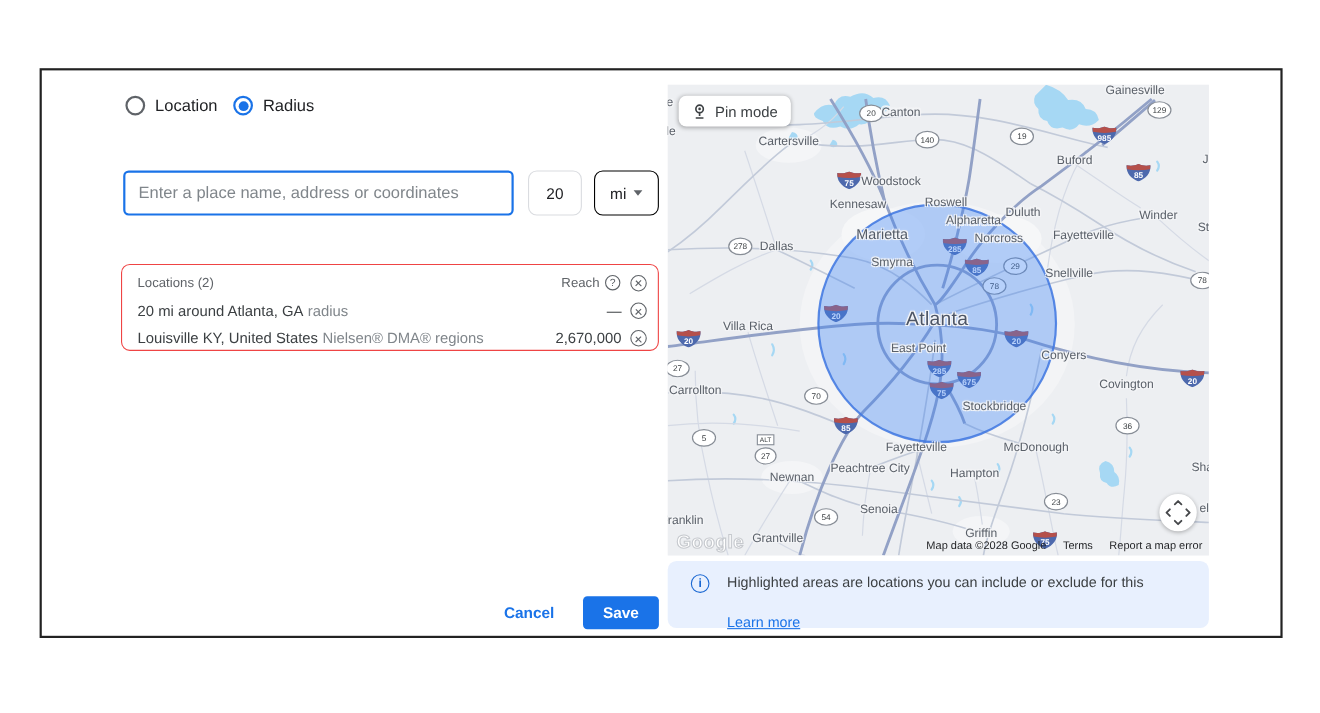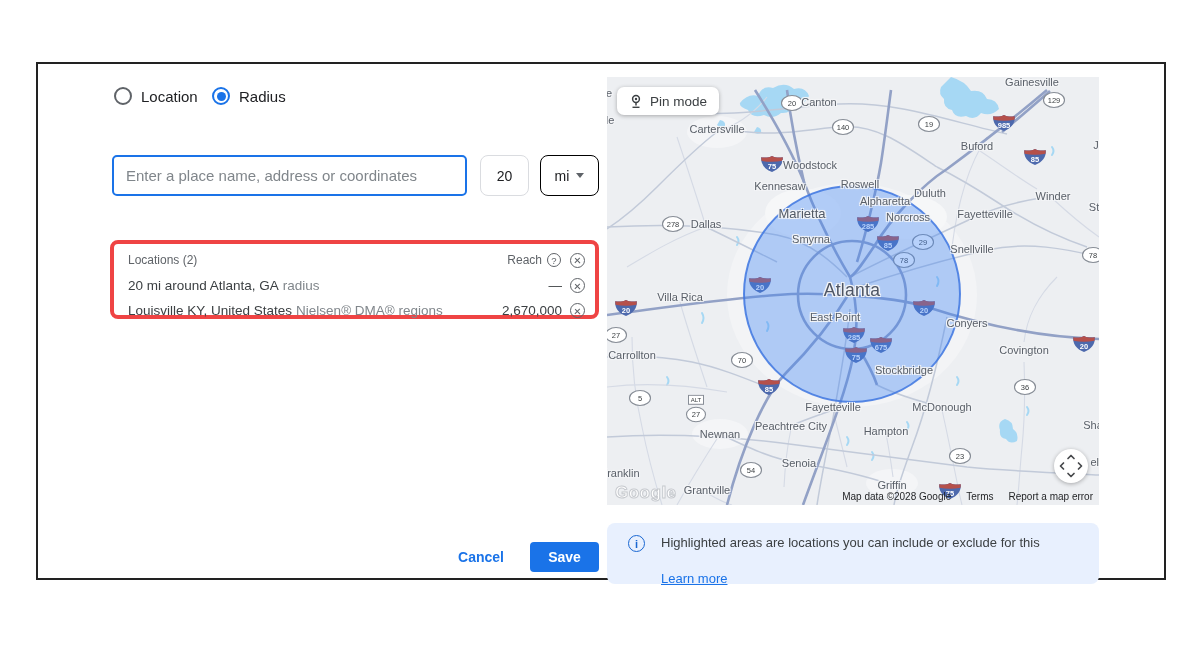--- a/index.html
+++ b/index.html
@@ -14,21 +14,21 @@
   .radio.sel{border-color:#1a73e8;}
   .radio.sel::after{content:"";position:absolute;inset:2.5px;background:#1a73e8;border-radius:50%;}
   .radio-label{font-size:15px;color:#202124;cursor:pointer;text-align:right;}
 
   #place-input{position:absolute;left:74px;top:91px;width:355px;height:41px;border:2px solid #1a73e8;border-radius:5px;padding:0 12px;font-size:15px;color:#202124;font-family:"Liberation Sans",sans-serif;outline:none;}
   #place-input::placeholder{color:#80868b;}
   #radius-box{position:absolute;left:442px;top:91px;width:49px;height:41px;border:1px solid #dadce0;border-radius:8px;display:flex;align-items:center;justify-content:center;font-size:14px;color:#202124;cursor:text;}
   #unit-box{position:absolute;left:502px;top:91px;width:59px;height:41px;border:1px solid #000000;border-radius:8px;display:flex;align-items:center;justify-content:center;gap:7px;font-size:14px;color:#202124;cursor:pointer;}
   .caret{width:0;height:0;border-left:4.5px solid transparent;border-right:4.5px solid transparent;border-top:5px solid #5f6368;}
 
-  #loc-panel{position:absolute;left:72px;top:176px;width:489px;height:79px;border:4px solid #ef4444;border-radius:8px;padding:3px 10px 0 14px;}
+  #loc-panel{position:absolute;left:72px;top:176px;width:489px;height:79px;border:1px solid #ef4444;border-radius:8px;padding:3px 10px 0 14px;}
   .loc-row{display:flex;align-items:center;height:25px;}
   .loc-row.hdr{height:26px;}
   .loc-title{font-size:12px;color:#5f6368;flex:1;}
   .loc-name{font-size:13.5px;color:#3c4043;flex:1;white-space:nowrap;overflow:hidden;}
   .loc-suffix{color:#80868b;margin-left:4px;}
   .reach-label{font-size:12px;color:#5f6368;margin-right:5px;}
   .loc-reach{font-size:13.5px;color:#3c4043;text-align:right;margin-right:8px;}
   .qcircle{width:14px;height:14px;border:1.3px solid #5f6368;border-radius:50%;display:flex;align-items:center;justify-content:center;margin-right:9px;cursor:pointer;flex:none;}
   .qcircle::before{content:"?";font-size:9.5px;color:#5f6368;}
   .xcircle{width:15px;height:15px;border:1.4px solid #5f6368;border-radius:50%;position:relative;cursor:pointer;flex:none;}
@@ -54,21 +54,21 @@
     box-shadow:0 1px 4px rgba(0,0,0,.3);display:flex;align-items:center;gap:7px;padding:0 12px;cursor:pointer;
     font-family:"Liberation Sans",sans-serif;font-size:13.5px;color:#3c4043;justify-content:space-between;}
   #pan-control{position:absolute;left:447px;top:372px;width:34px;height:34px;background:#fff;border-radius:50%;
     box-shadow:0 1px 4px rgba(0,0,0,.3);cursor:pointer;}
   #gwatermark{position:absolute;left:8px;bottom:2px;font-size:17px;font-weight:bold;color:#fff;letter-spacing:.5px;
     -webkit-text-stroke:1px #c6c9ce;cursor:pointer;}
   #attrib{position:absolute;right:6px;bottom:3px;display:flex;gap:15px;font-size:10px;color:#1f2023;}
   #attrib span{white-space:nowrap;}
 
   
-  #notice{position:absolute;left:569px;top:446px;width:492px;height:61px;background:#e8f0fe;border-radius:8px;display:flex;padding:11px 4px 0 21px;margin-top:13px;}
+  #notice{position:absolute;left:569px;top:446px;width:492px;height:61px;background:#e8f0fe;border-radius:8px;display:flex;padding:11px 4px 0 21px;}
   .info-icon{width:17px;height:17px;border:1.7px solid #1967d2;border-radius:50%;flex:none;margin-right:16px;margin-top:1px;
     display:flex;align-items:center;justify-content:center;}
   .info-icon::before{content:"i";font-size:11px;font-weight:bold;color:#1967d2;}
   #notice-text{font-size:13px;color:#3c4043;line-height:18px;}
   #learn-more{color:#1a73e8;text-decoration:underline;cursor:pointer;}
 </style>
 </head>
 <body>
 
 <div id="frame">

